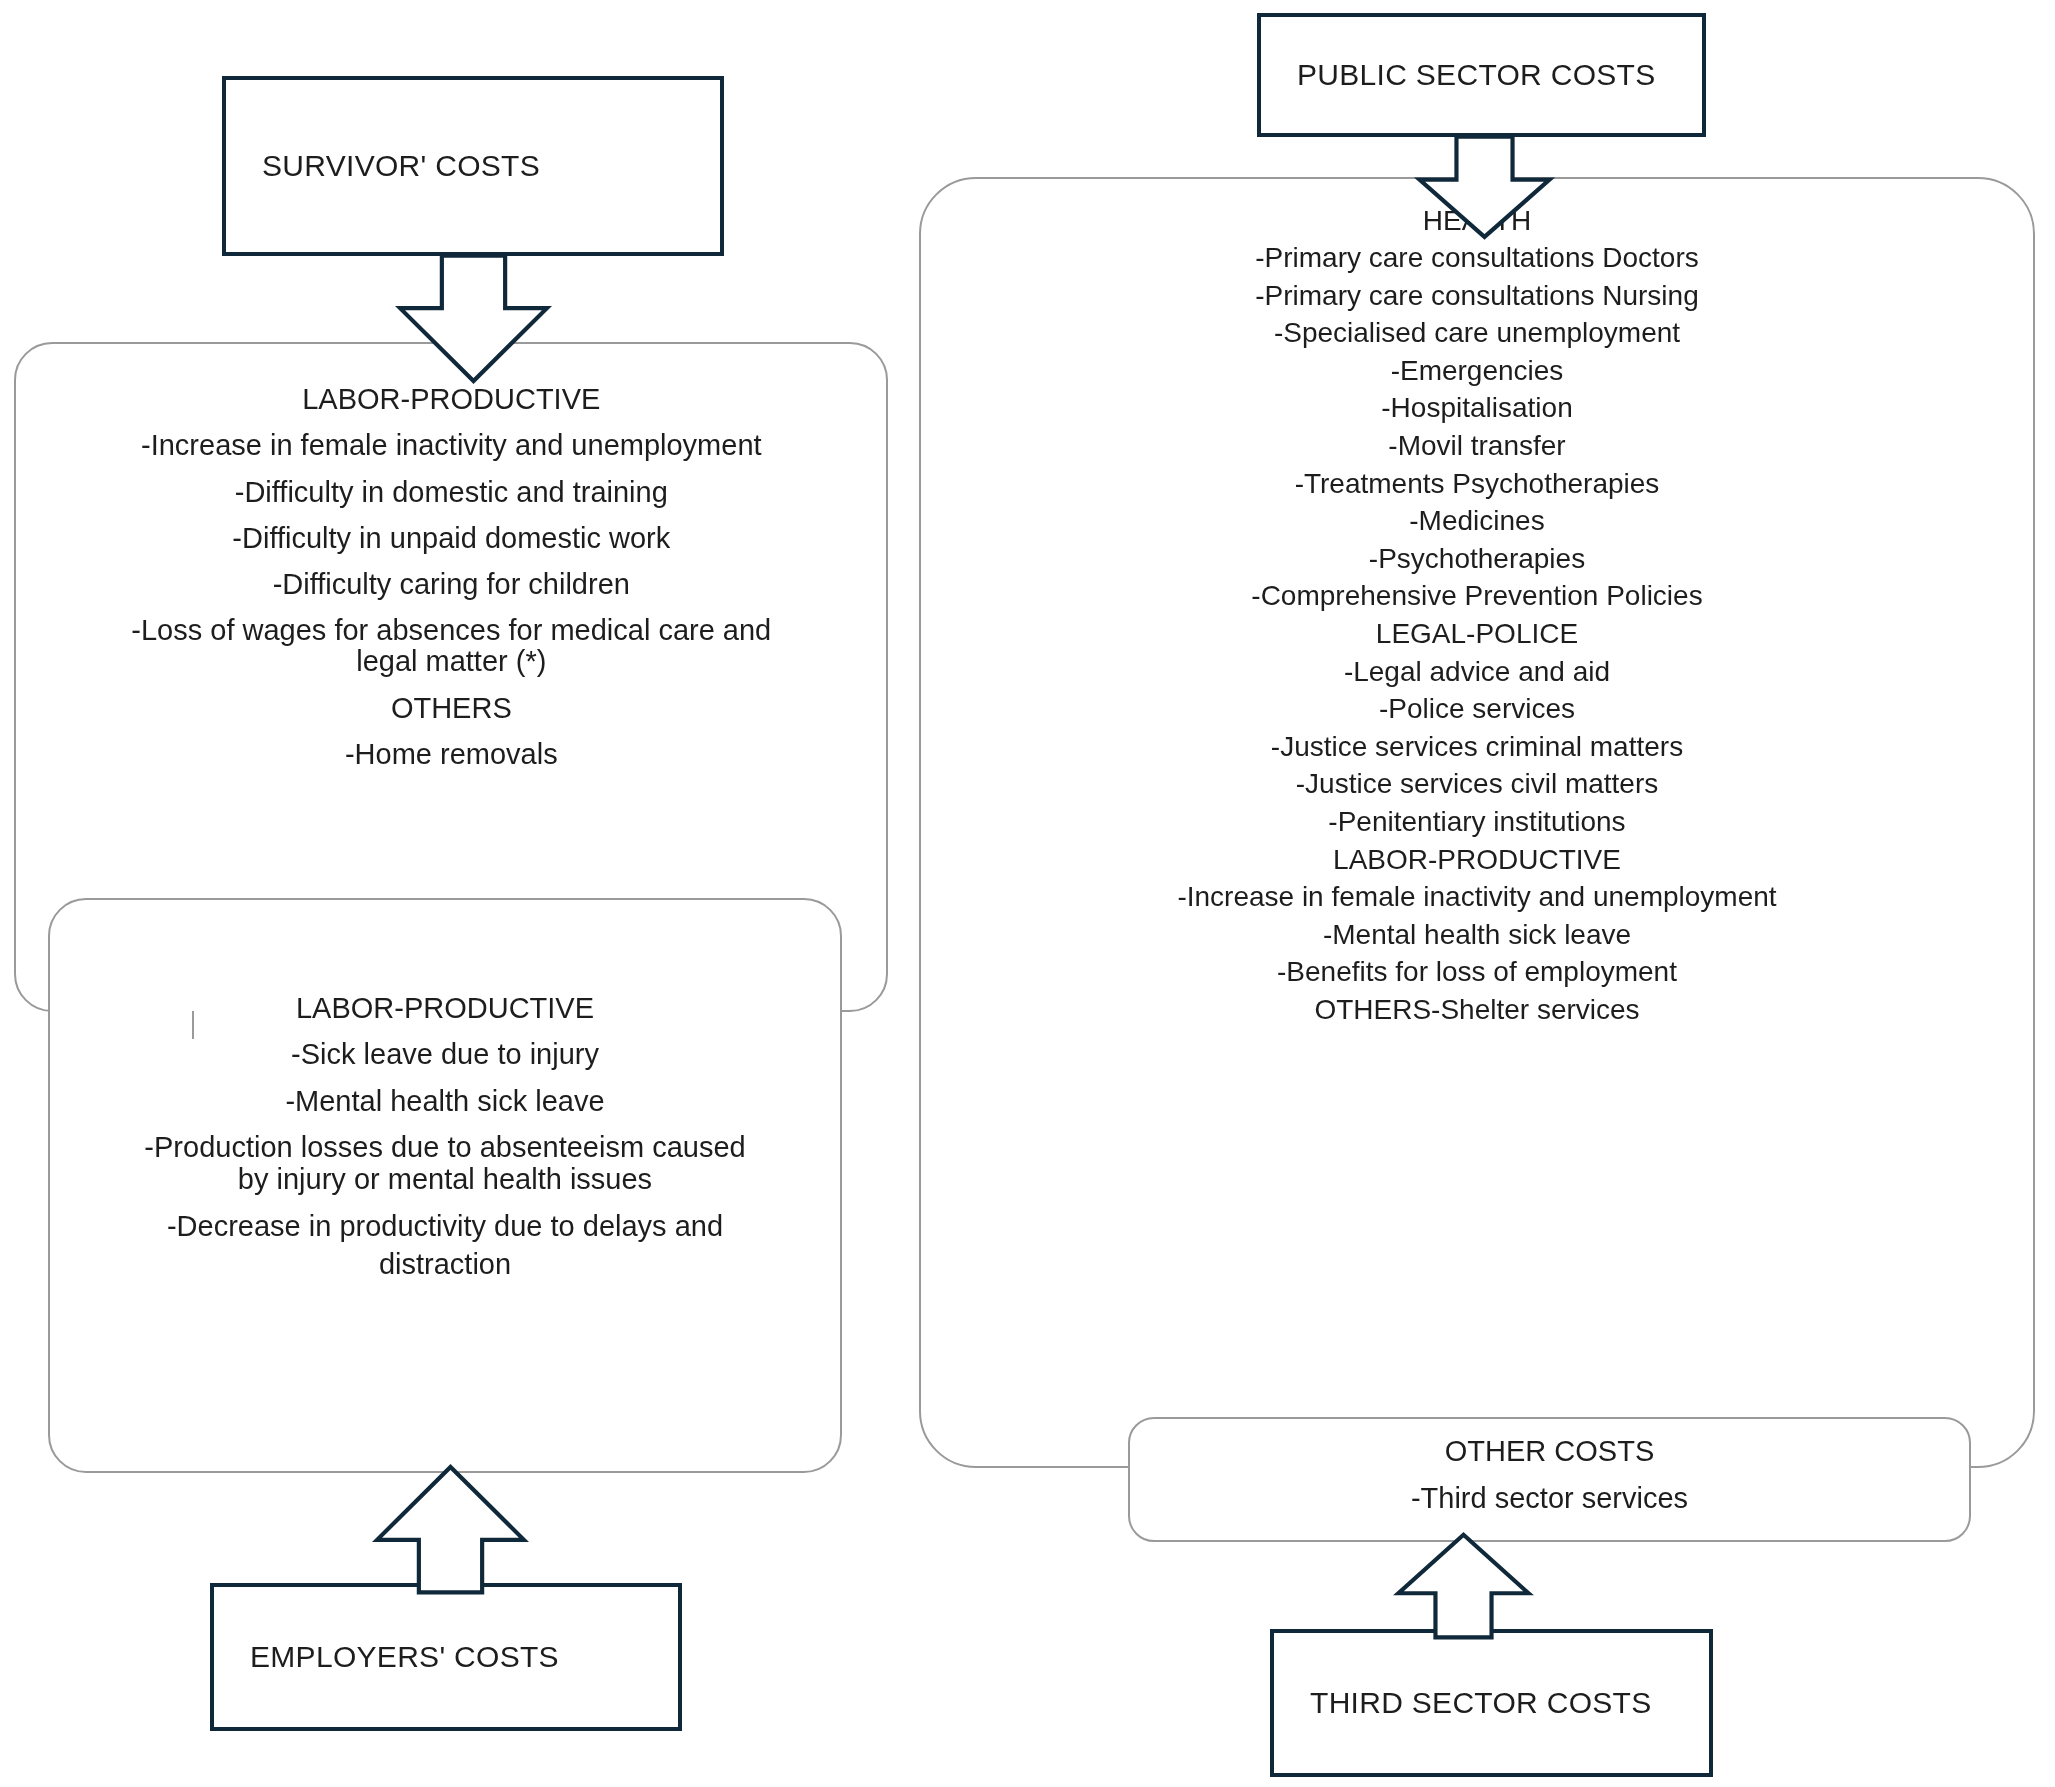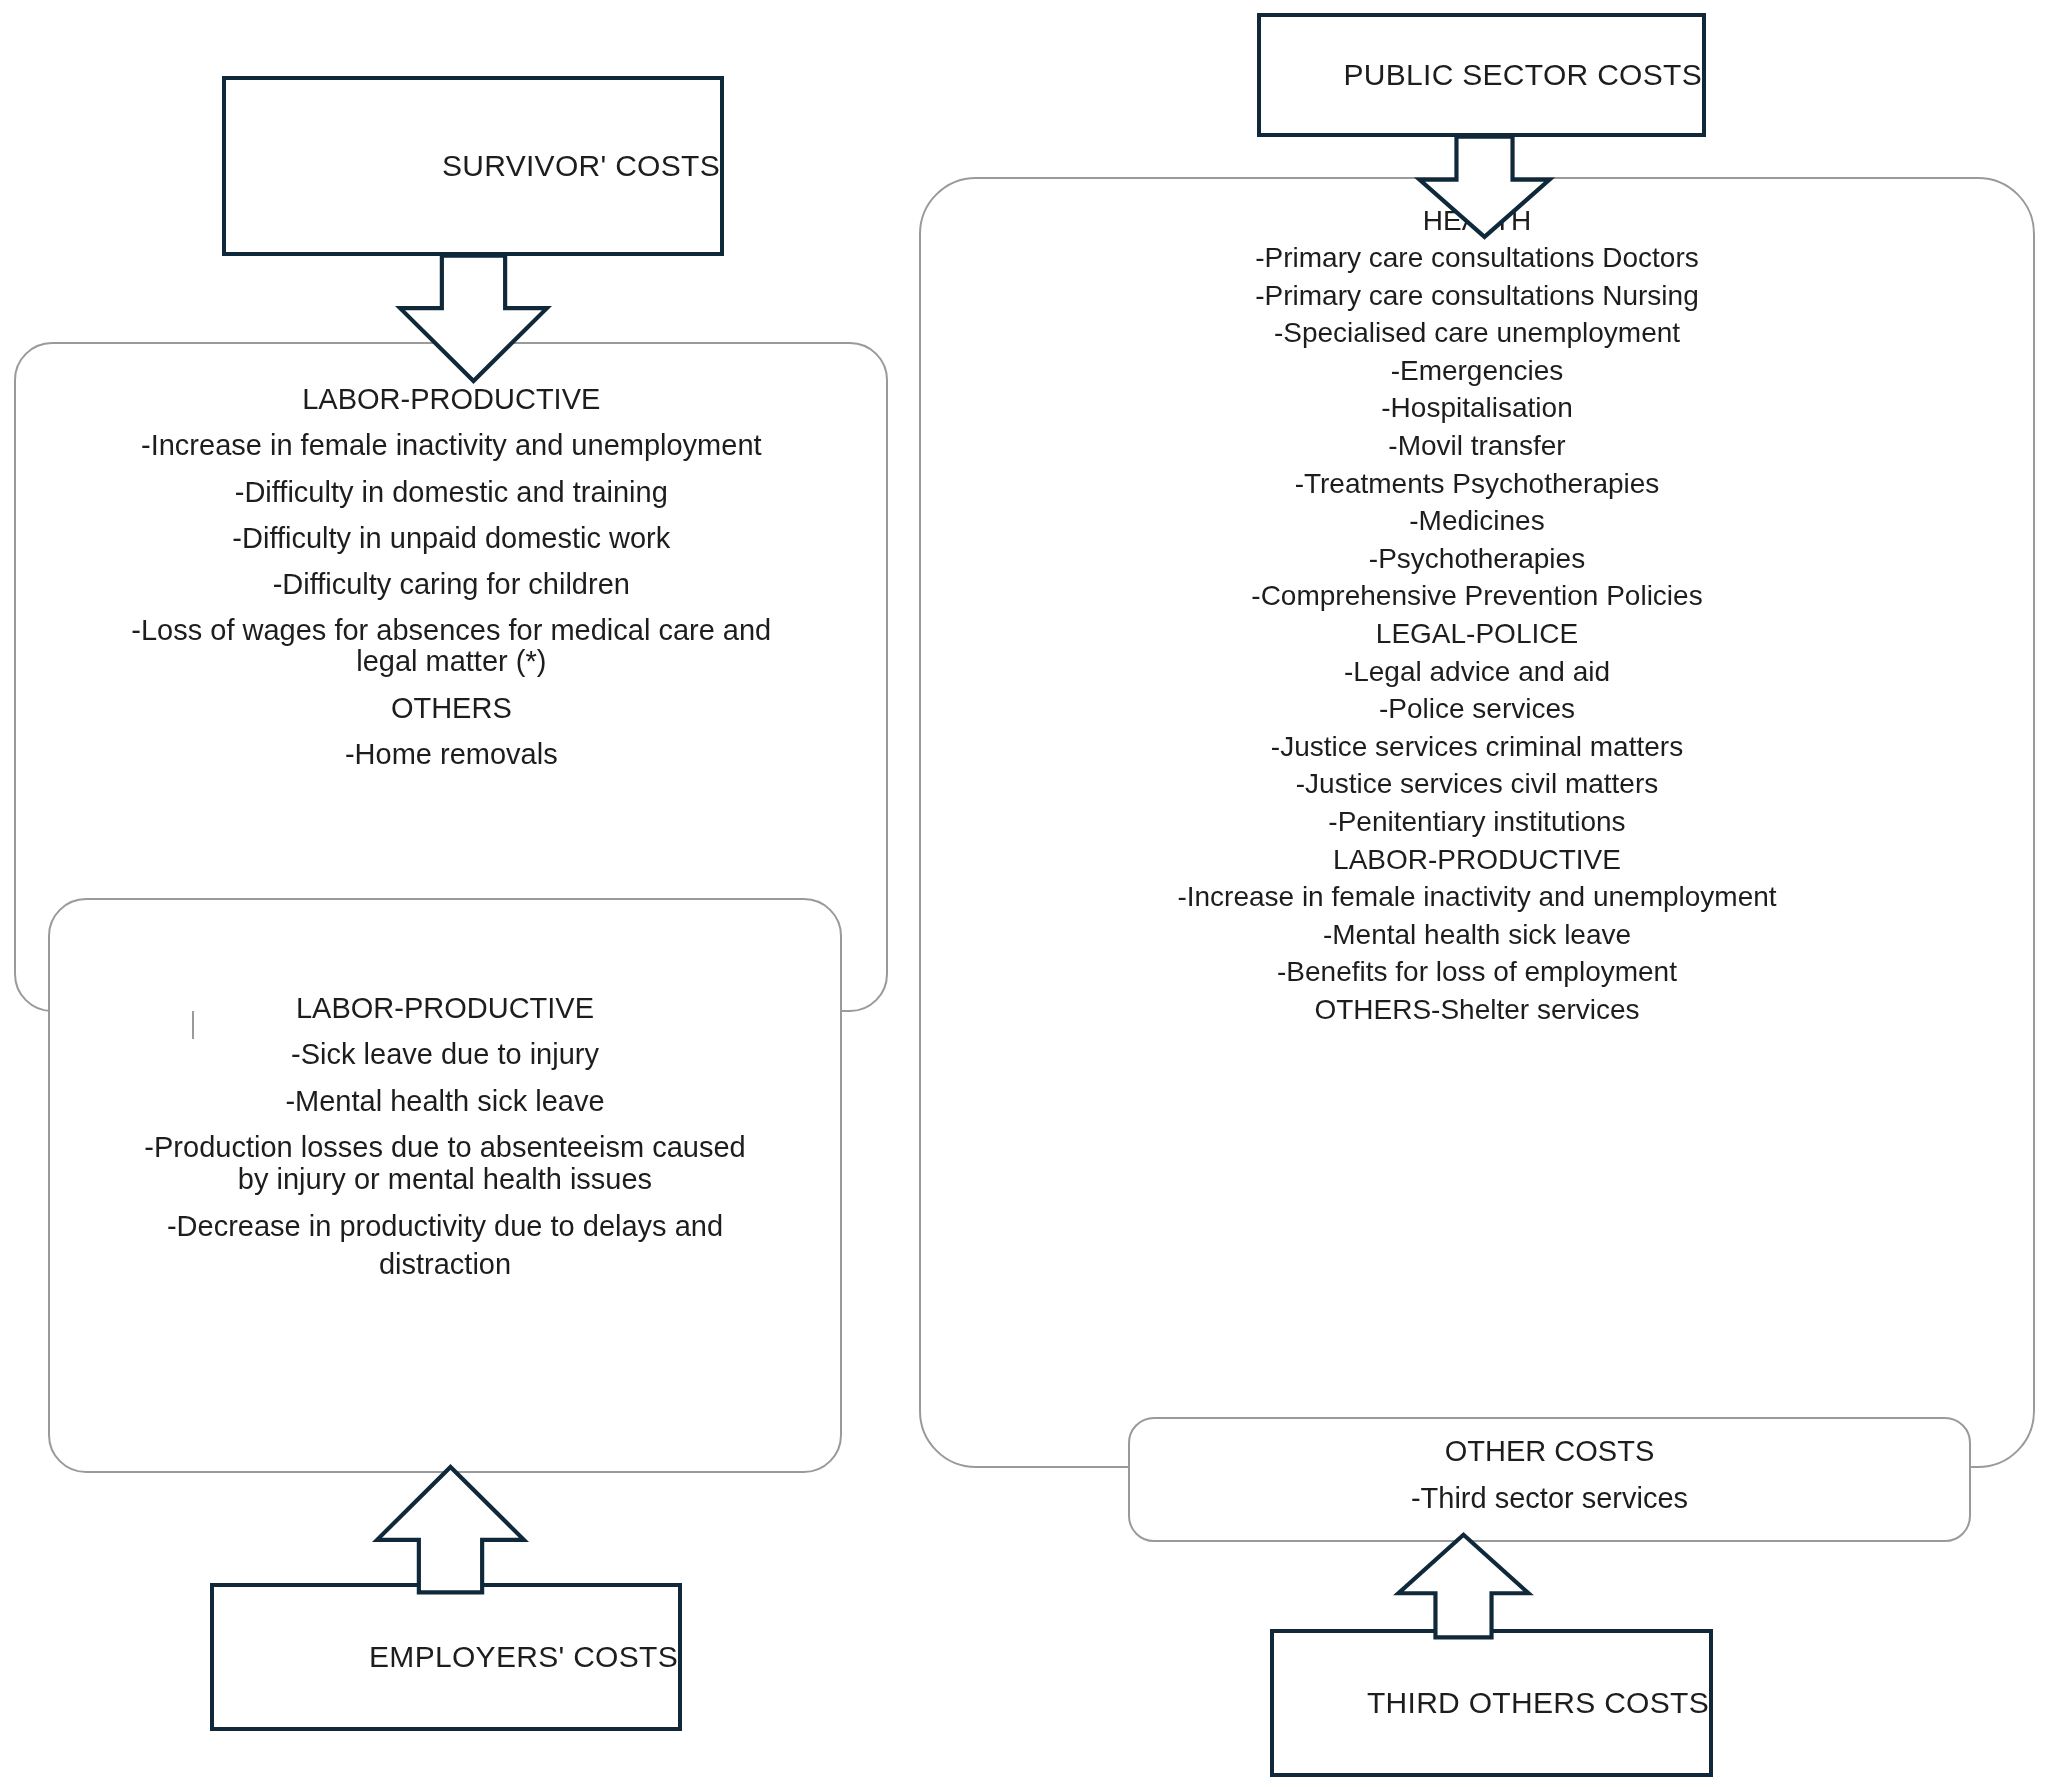--- a/index.html
+++ b/index.html
@@ -20,22 +20,23 @@
   }
 
   
   .srcbox {
     position: absolute;
     box-sizing: border-box;
     border: 4.2px solid #10293a;
     background: #ffffff;
     display: flex;
     align-items: center;
-    justify-content: flex-end;
+    justify-content: flex-start;
     z-index: 6;
+    padding-left: 36px;
   }
   .srcbox .lbl {
     font-size: 30px;
     letter-spacing: 0.3px;
     color: #1d1d1d;
     white-space: nowrap;
   }
 
   
   .roundbox {
@@ -185,17 +186,17 @@
     </div>
   </div>
 
   <div class="arrow" style="left:1377px; top:1531px; width:173px; height:109px;">
     <svg viewBox="0 0 290 182" width="173" height="109">
       <path d="M 98 178 L 98 104 L 36 104 L 145 6 L 254 104 L 192 104 L 192 178 Z"></path>
     </svg>
   </div>
 
   <div class="srcbox" style="left:1270px; top:1629px; width:443px; height:148px;">
-    <span class="lbl">THIRD OTHERS COSTS</span>
+    <span class="lbl">THIRD SECTOR COSTS</span>
   </div>
 
 </div>
 
 
 </body></html>

